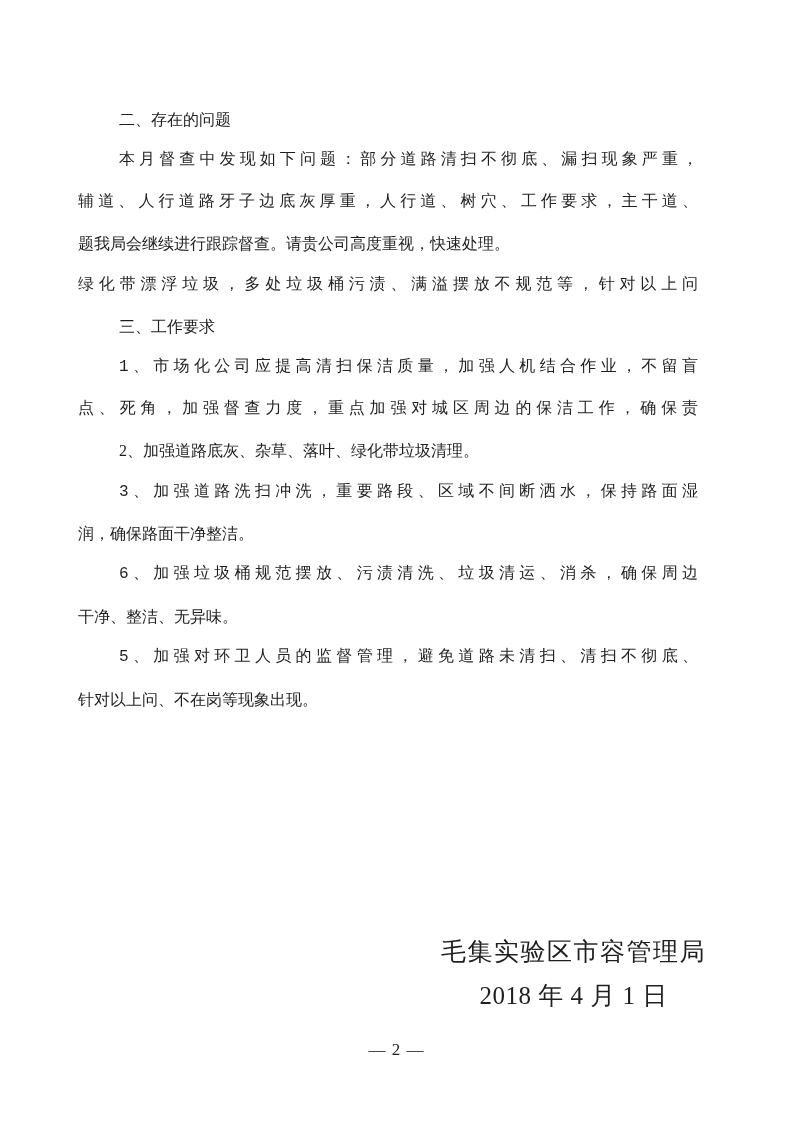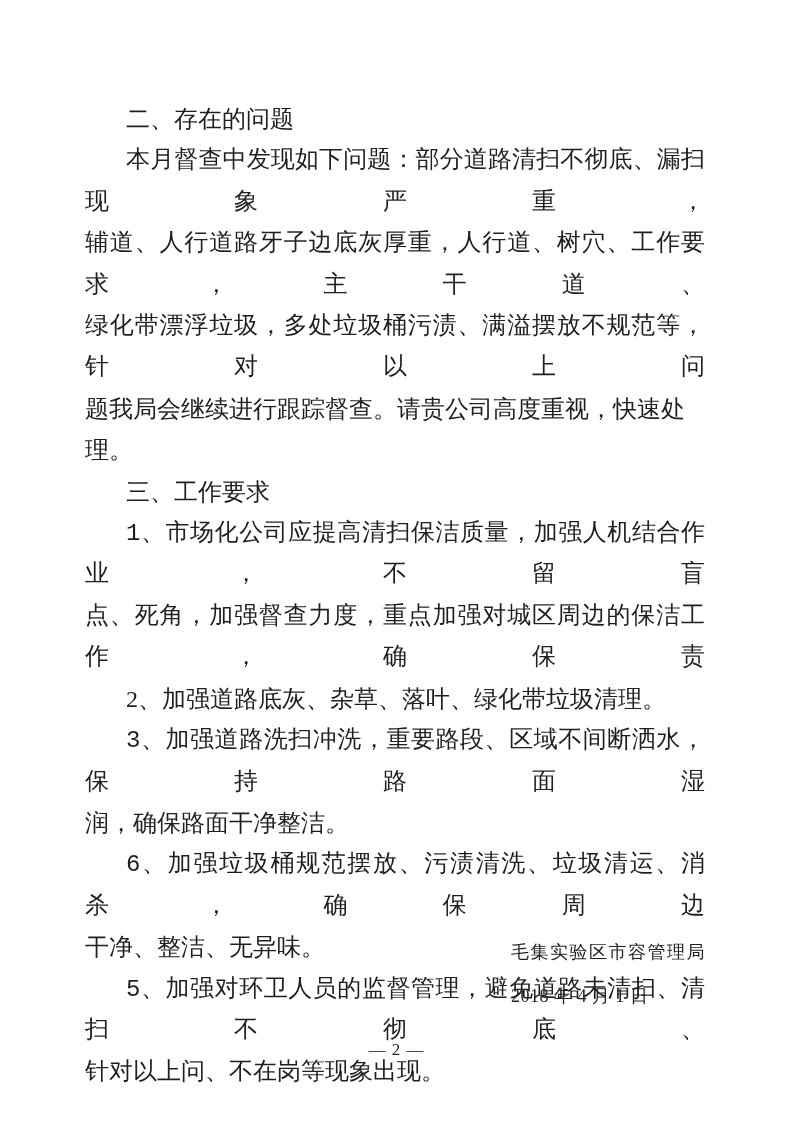--- a/index.html
+++ b/index.html
@@ -13,23 +13,23 @@
     height: 1122px;
     margin: 0 auto;
     background: #ffffff;
     font-family: "Liberation Serif", "DejaVu Serif", serif;
     color: #1f1f1f;
     overflow: hidden;
   }
   .doc-body {
     position: absolute;
     top: 99px;
-    left: 85px;
+    left: 78px;
     width: 620px;
-    font-size: 24px;
+    font-size: 16px;
     line-height: 41.4px;
   }
   .line {
     white-space: normal;
     text-align: left;
   }
   .line.indent {
     text-indent: 41px;
   }
   .line.full {
@@ -37,22 +37,23 @@
     text-align-last: justify;
     text-justify: inter-character;
     font-family: Liberation Mono, monospace;
   }
   .sign-block {
     position: absolute;
     top: 930px;
     right: 87px;
     display: flex;
     flex-direction: column;
+    align-items: center;
     line-height: 44px;
-    font-size: 18px;
+    font-size: 25px;
   }
   .sign-name {
     letter-spacing: 1.5px;
   }
   .sign-date {
     letter-spacing: 0.5px;
   }
   .page-footer {
     position: absolute;
     top: 1040px;
@@ -67,22 +68,22 @@
 </head>
 <body>
 
 <div class="page">
 
   <div class="doc-body">
 
   <div class="line indent">二、存在的问题</div>
       <div class="line indent full">本月督查中发现如下问题：部分道路清扫不彻底、漏扫现象严重，</div>
       <div class="line full">辅道、人行道路牙子边底灰厚重，人行道、树穴、工作要求，主干道、</div>
+      <div class="line">题我局会继续进行跟踪督查。请贵公司高度重视，快速处理。</div>
       <div class="line full">绿化带漂浮垃圾，多处垃圾桶污渍、满溢摆放不规范等，针对以上问</div>
-      <div class="line">题我局会继续进行跟踪督查。请贵公司高度重视，快速处理。</div>
       <div class="line indent">三、工作要求</div>
       <div class="line indent full">1、市场化公司应提高清扫保洁质量，加强人机结合作业，不留盲</div>
       <div class="line full">点、死角，加强督查力度，重点加强对城区周边的保洁工作，确保责</div>
       <div class="line indent">2、加强道路底灰、杂草、落叶、绿化带垃圾清理。</div>
       <div class="line indent full">3、加强道路洗扫冲洗，重要路段、区域不间断洒水，保持路面湿</div>
       <div class="line">润，确保路面干净整洁。</div>
       <div class="line indent full">6、加强垃圾桶规范摆放、污渍清洗、垃圾清运、消杀，确保周边</div>
       <div class="line">干净、整洁、无异味。</div>
       <div class="line indent full">5、加强对环卫人员的监督管理，避免道路未清扫、清扫不彻底、</div>
       <div class="line">针对以上问、不在岗等现象出现。</div>

